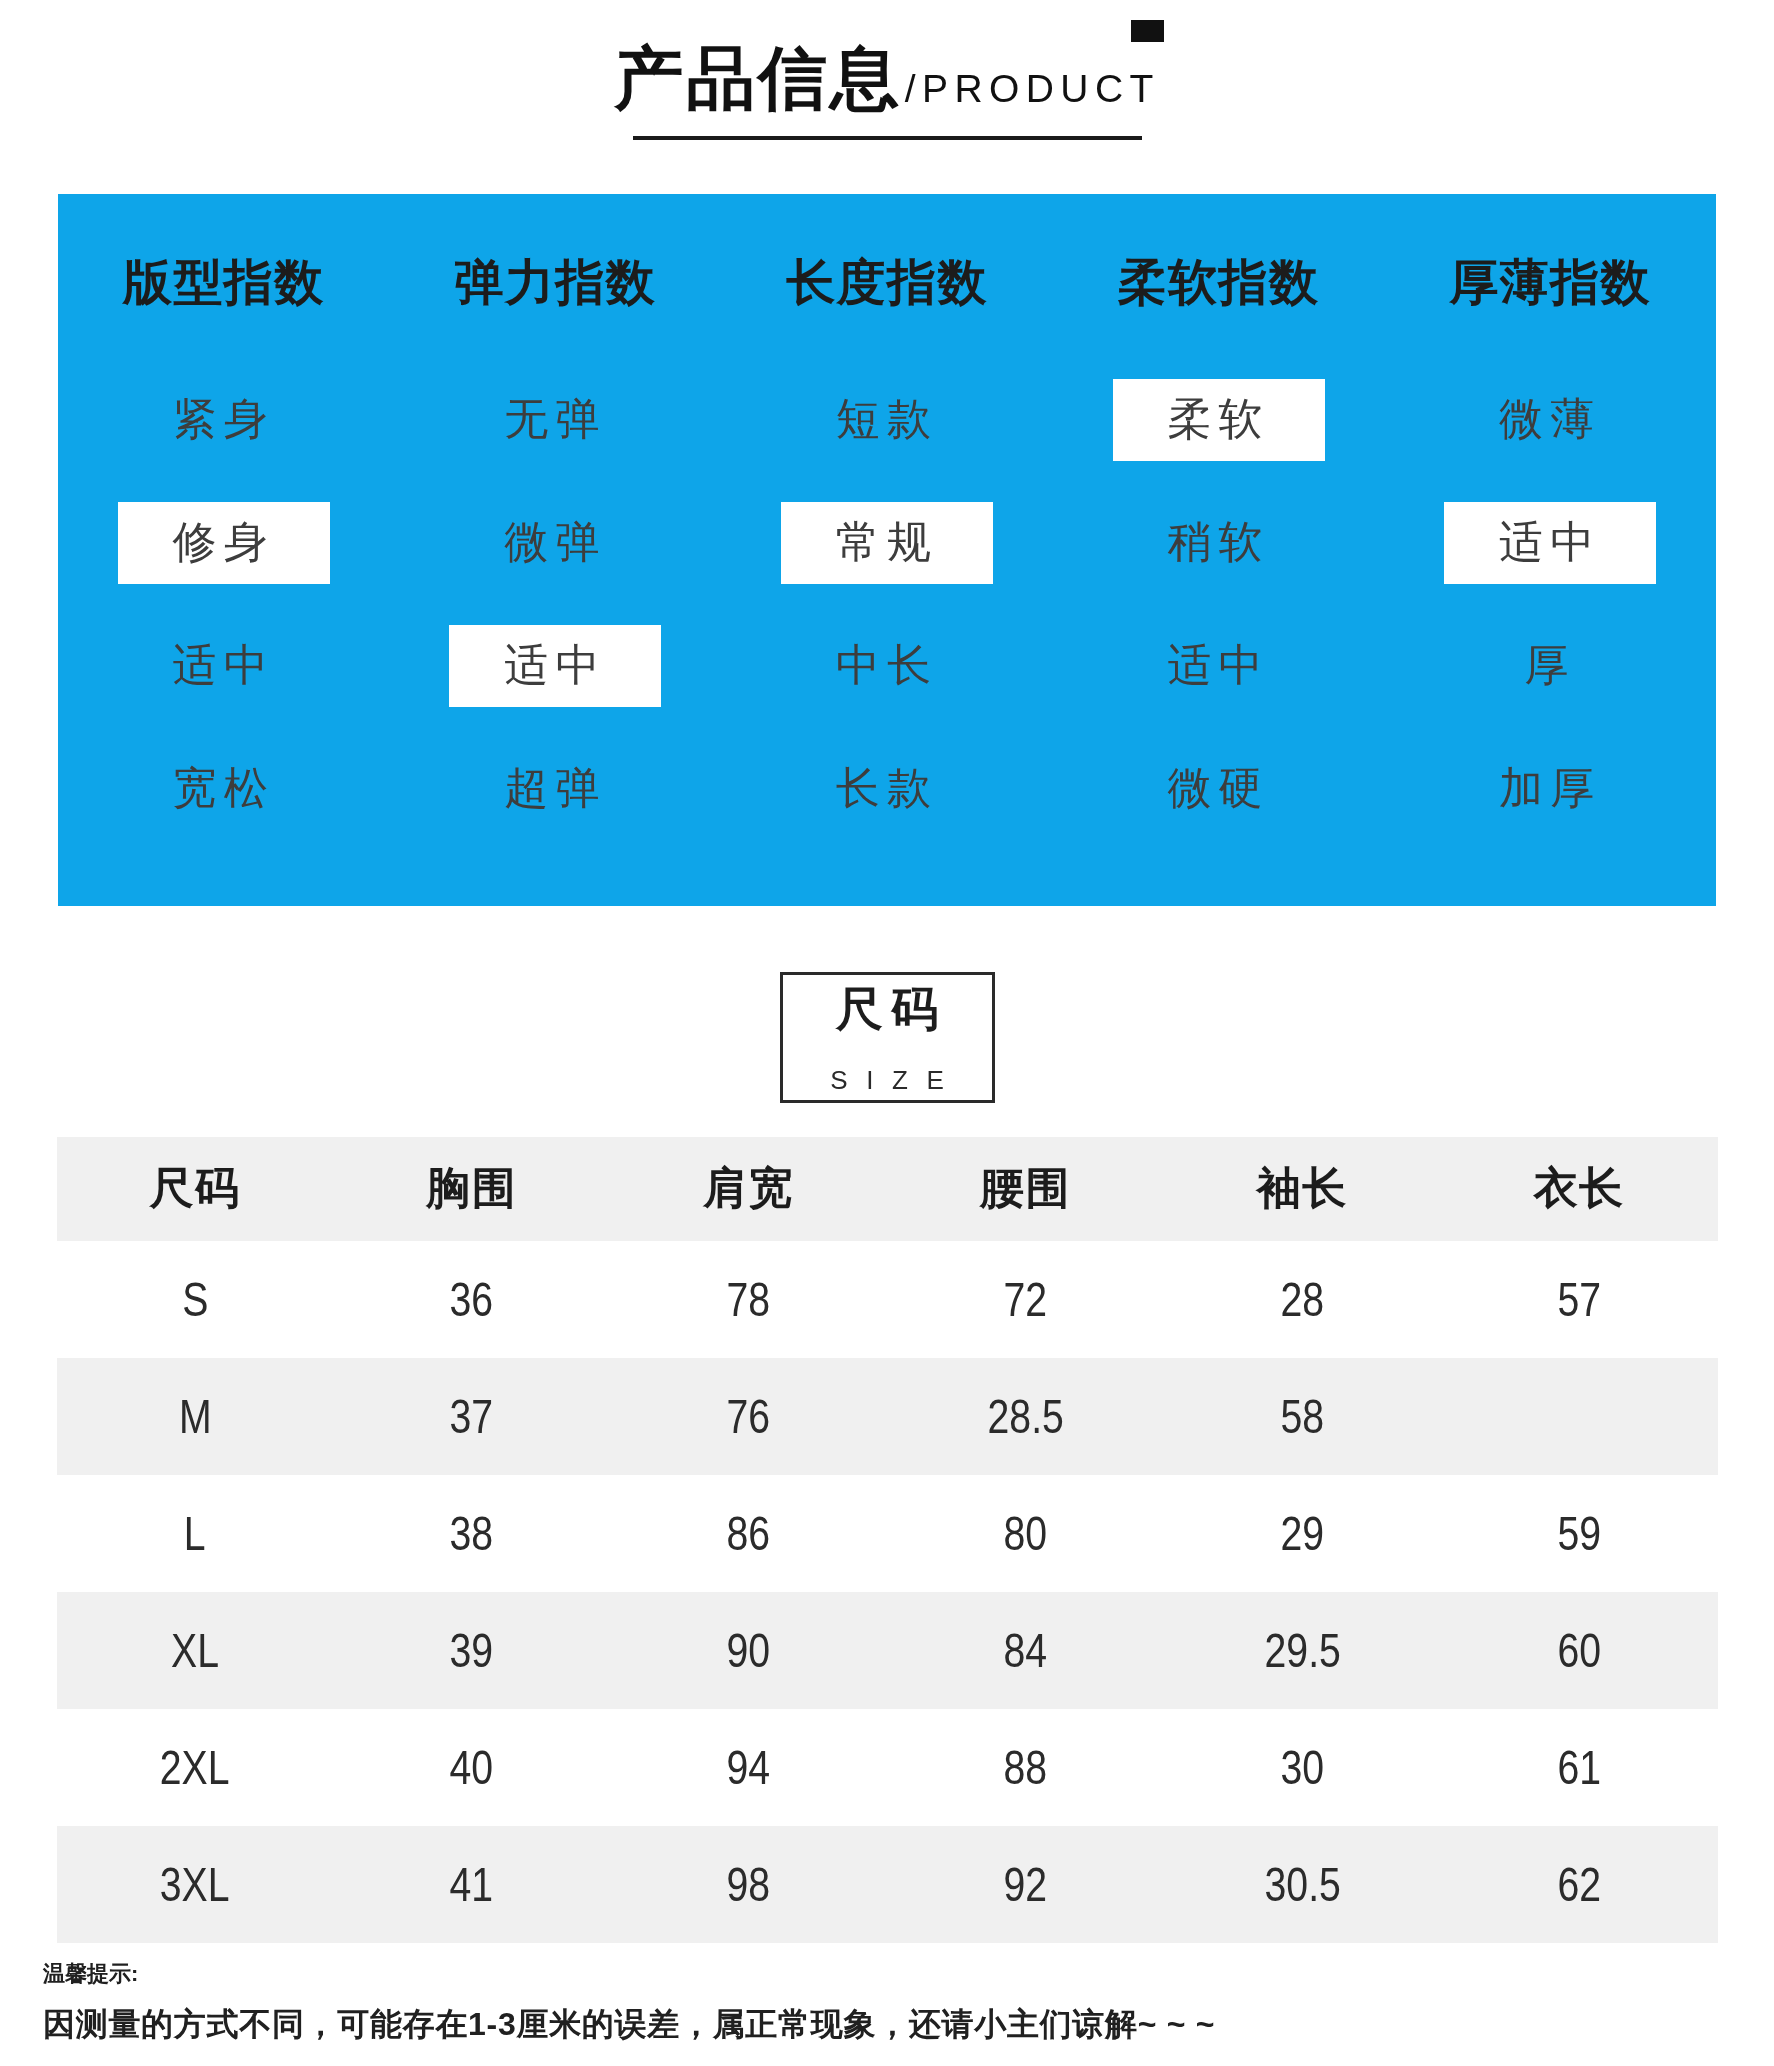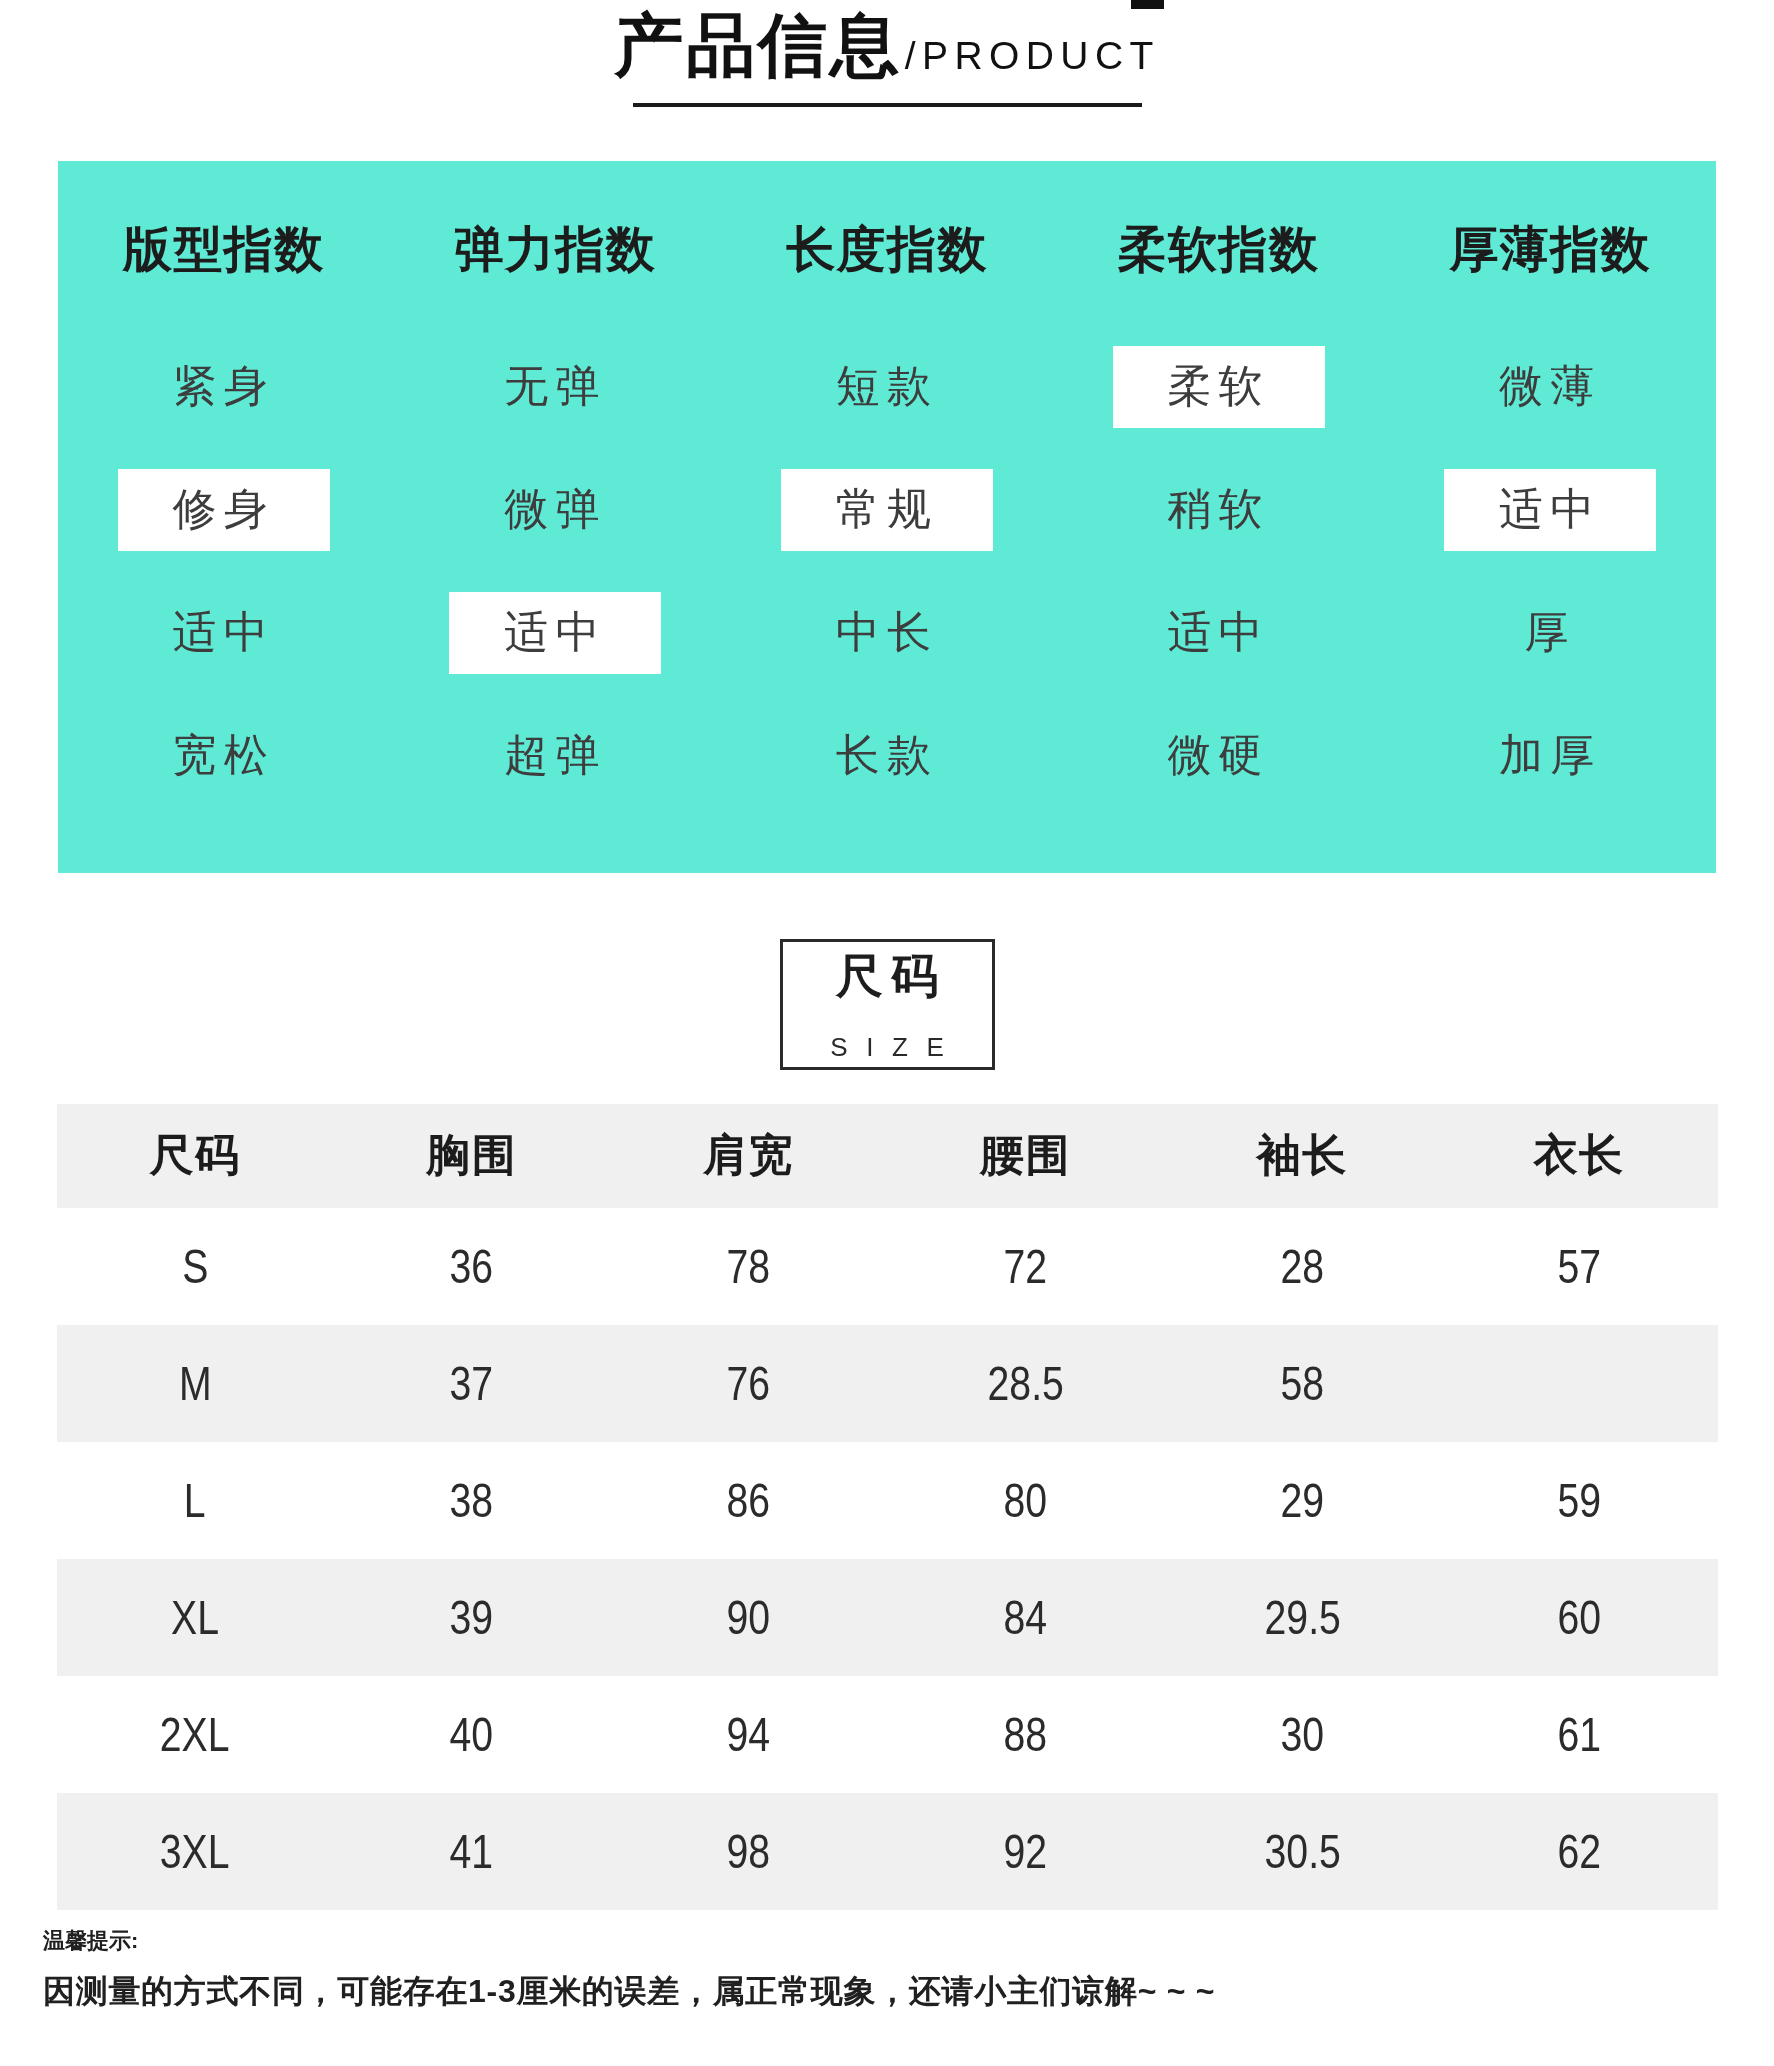--- a/index.html
+++ b/index.html
@@ -4,30 +4,30 @@
 <style>
   html,body{margin:0;padding:0;}
   body{
     width:1774px;height:2066px;background:#ffffff;
     font-family:"Liberation Sans","DejaVu Sans",sans-serif;
     color:#222;overflow:hidden;
   }
   .page{width:1774px;height:2066px;position:relative;}
 
   
-  .hdr{text-align:center;}
+  .hdr{padding-top:33px;text-align:center;}
   .title-line{display:inline-block;position:relative;white-space:nowrap;}
   .title-cn{font-size:69px;font-weight:700;color:#111;letter-spacing:2.9px;vertical-align:baseline;}
   .title-en{font-size:39px;font-weight:400;color:#111;letter-spacing:6.4px;vertical-align:baseline;margin-left:2.9px;}
   .title-sq{position:absolute;right:-4.3px;top:-13px;width:33px;height:21.5px;background:#111;}
   .title-underline{width:509px;height:3.6px;background:#1a1a1a;margin:11.4px auto 0;}
 
   
   .index-panel{
-    width:1658px;height:712px;margin:54px auto 4px;background:#5eead4;
+    width:1658px;height:712px;margin:54px auto 4px;background:#0ea5e9;
     display:grid;grid-template-columns:repeat(5,1fr);
     padding-top:14.3px;box-sizing:border-box;
   }
   .idx-col{display:grid;grid-template-rows:150px 123px 123px 123px 123px;}
   .idx-header{display:flex;align-items:center;justify-content:center;
     font-size:49px;font-weight:700;color:#1c1c1c;letter-spacing:1.4px;}
   .idx-cell{display:flex;align-items:center;justify-content:center;}
   .opt{font-size:44px;font-weight:400;color:#3d3d3d;letter-spacing:7.2px;
     display:flex;align-items:center;justify-content:center;text-align:center;}
   .opt.sel{background:#ffffff;width:212px;height:82px;}

